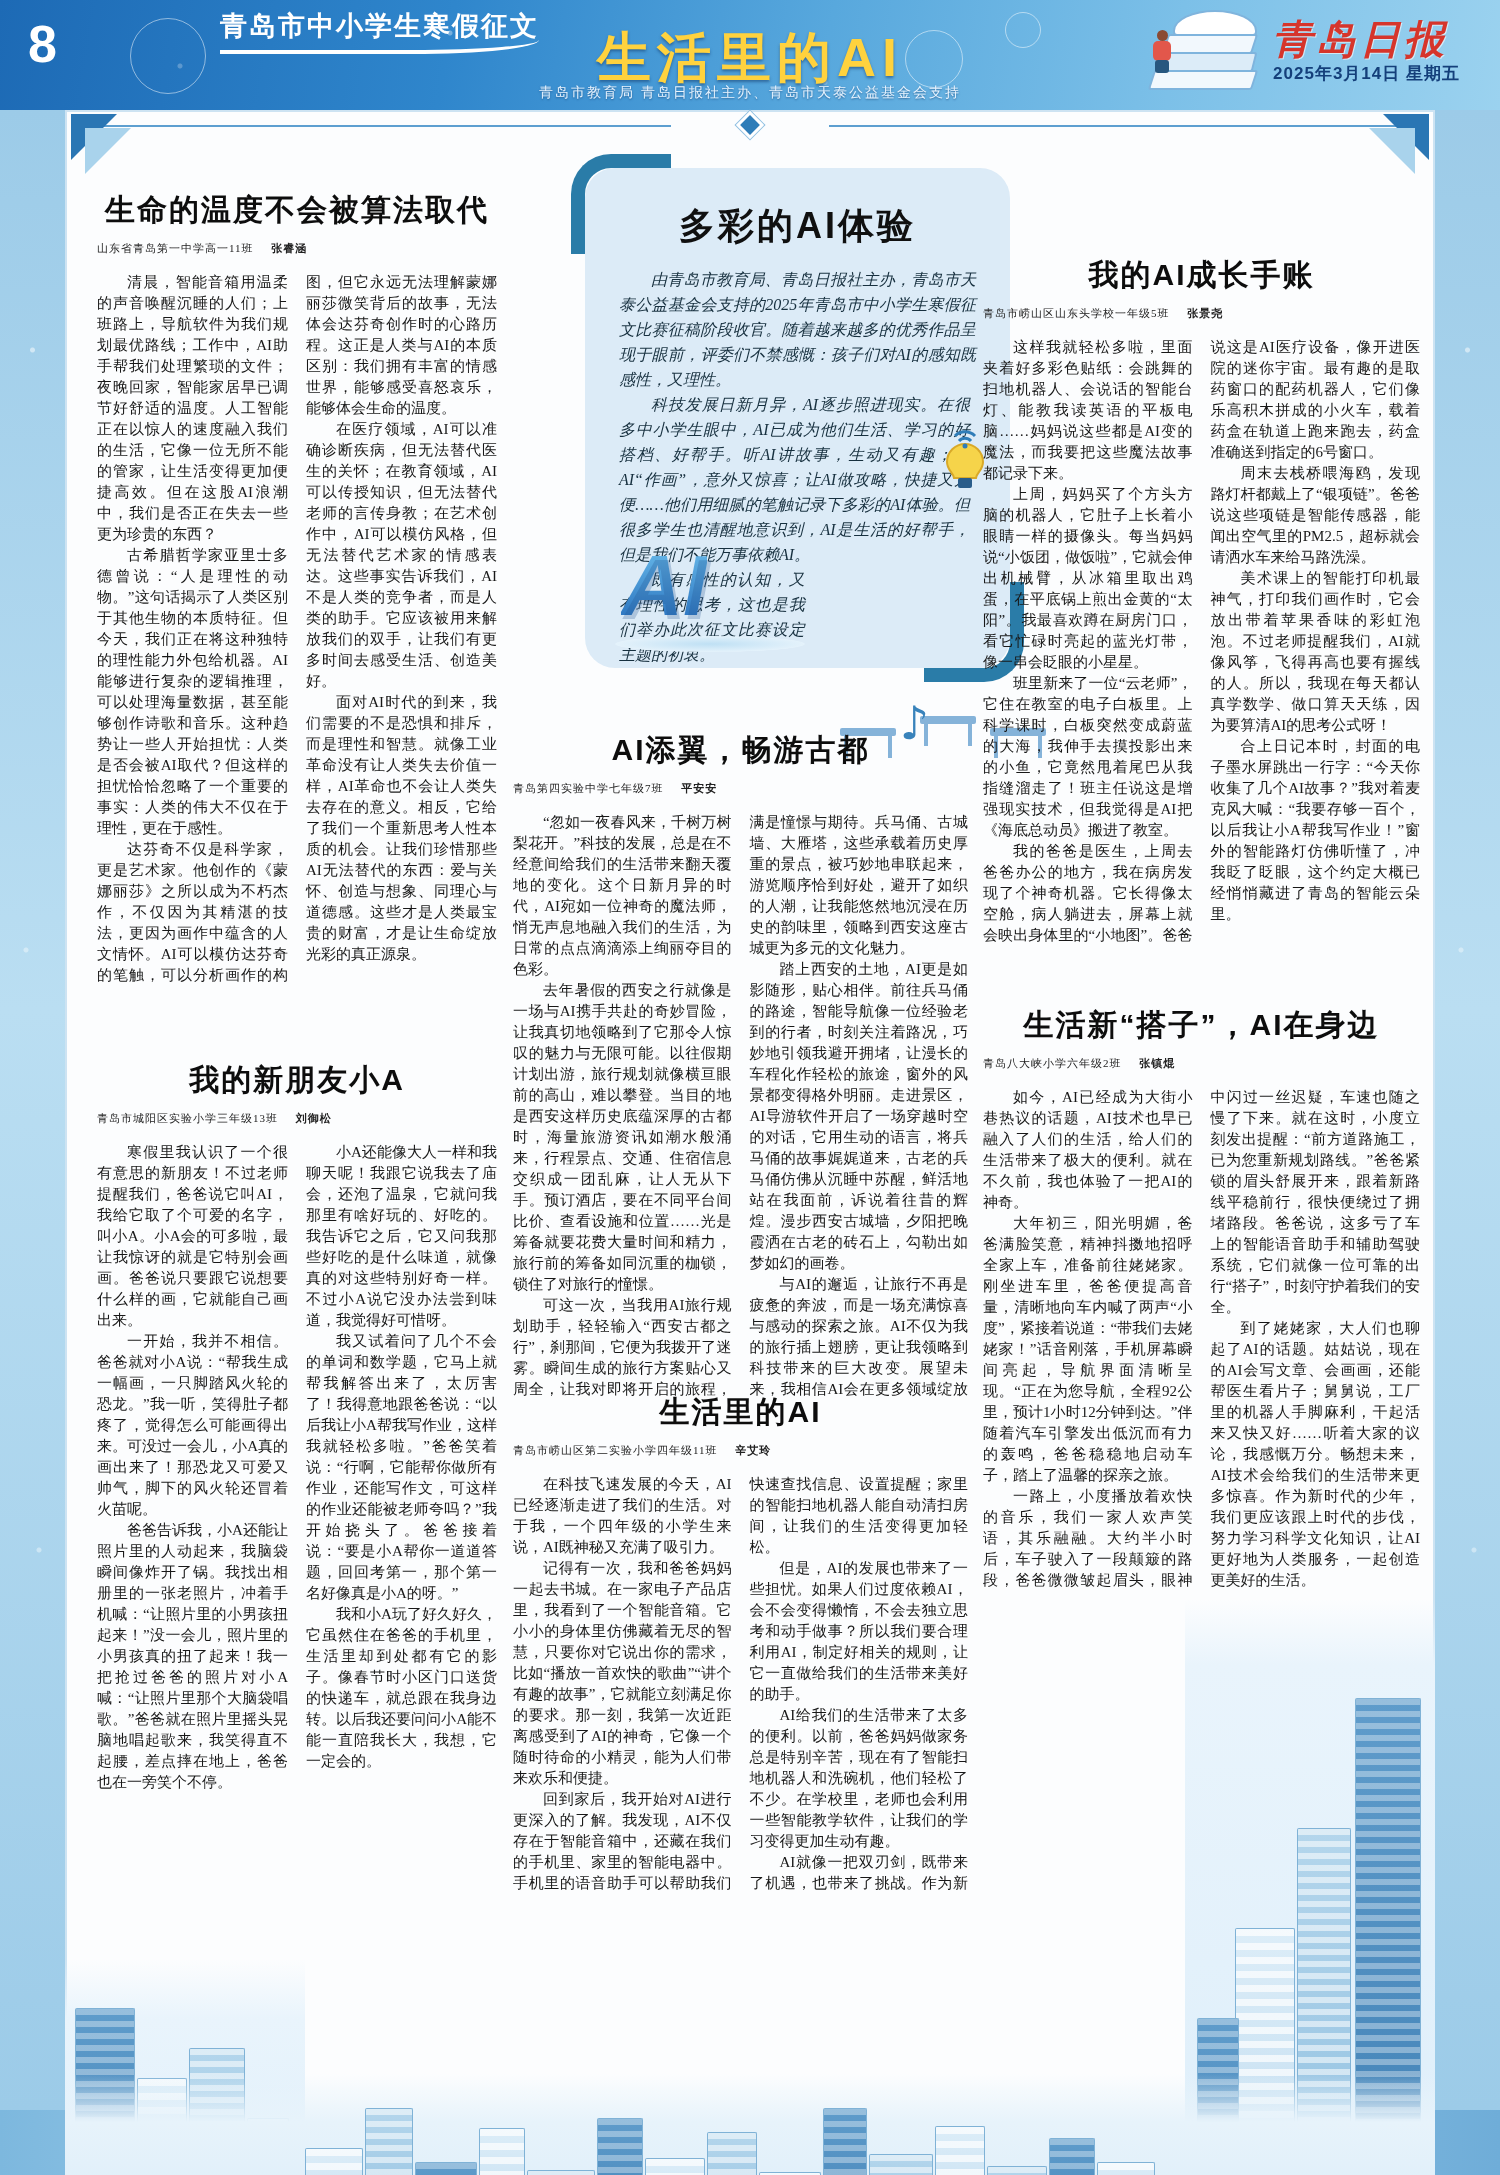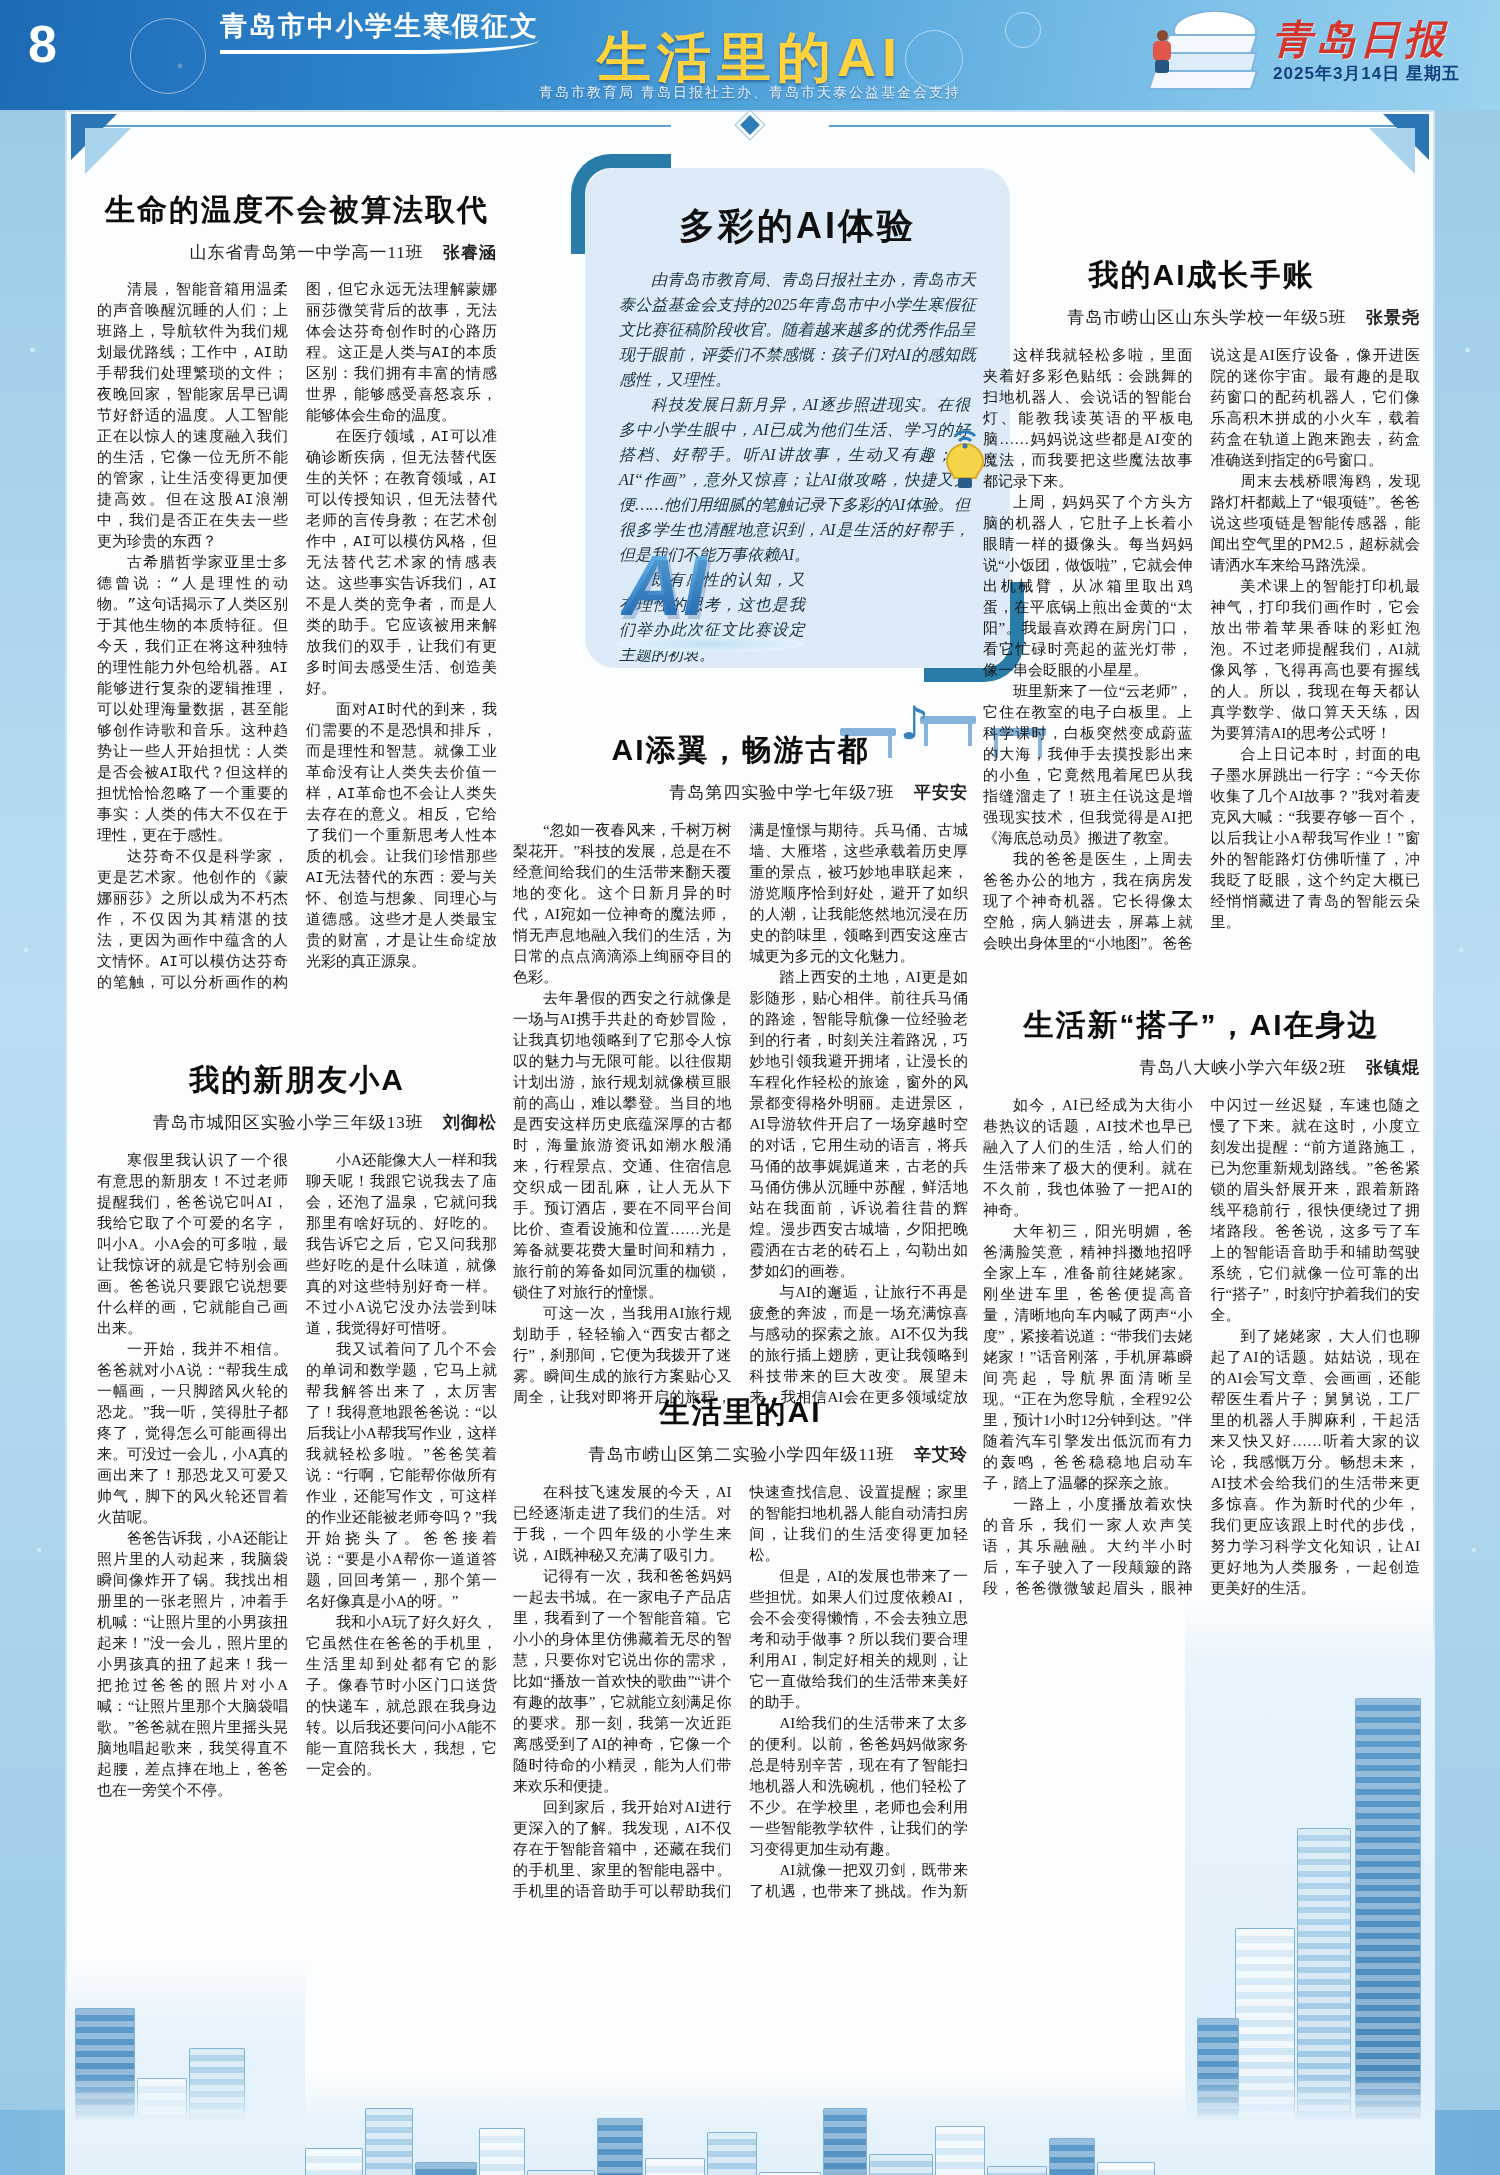--- a/index.html
+++ b/index.html
@@ -67,21 +67,21 @@
   .corner-dec{position:absolute;top:4px;width:70px;height:54px;}
   .corner-dec span{position:absolute;display:block;}
   .corner-dec .c1{left:0;top:0;width:46px;height:46px;background:#2a76b4;clip-path:polygon(0 0,100% 0,0 100%);}
   .corner-dec .c2{left:14px;top:14px;width:46px;height:46px;background:#a9d3ec;clip-path:polygon(0 0,100% 0,0 100%);}
   .corner-dec.tr{right:6px;transform:scaleX(-1);} .corner-dec.tl{left:6px;}
 
   
   .article{position:absolute;}
   .art-title{font-family:"Liberation Sans",sans-serif;font-weight:bold;color:#0d0d0d;
     text-align:center;font-size:30px;letter-spacing:2px;margin:0 0 10px 0;}
-  .byline{text-align:right;font-size:17px;color:#222;margin-bottom:16px;letter-spacing:1px;}
+  .byline{text-align:left;font-size:11px;color:#222;margin-bottom:16px;letter-spacing:1px;}
   .byline .author{font-weight:bold;margin-left:14px;}
   .art-body{column-count:2;column-gap:18px;font-size:15px;line-height:21px;color:#181818;
     text-align:justify;overflow:hidden;}
   .art-body p{margin:0;text-indent:2em;}
 
   
   .edit-box{position:absolute;left:520px;top:58px;width:425px;height:500px;background:#dcebf7;
     border-radius:30px;}
   .edit-box .bracket{position:absolute;width:86px;height:86px;border:14px solid #2a7ca8;}
   .edit-box .br-tl{left:-14px;top:-14px;border-right:none;border-bottom:none;border-radius:40px 0 0 0;}
@@ -173,21 +173,21 @@
         <span class="c1"></span>
         <span class="c2"></span>
       </div>
 
     <article class="article" style="left:32px;top:80px;width:400px;height:870px;">
       <h2 class="art-title">生命的温度不会被算法取代</h2>
       <div class="byline">
         <span>山东省青岛第一中学高一11班</span>
         <span class="author">张睿涵</span>
       </div>
-      <div class="art-body" style="height:720px;font-family:Liberation Mono, monospace;">
+      <div class="art-body" style="height:720px;">
           <p>清晨，智能音箱用温柔的声音唤醒沉睡的人们；上班路上，导航软件为我们规划最优路线；工作中，AI助手帮我们处理繁琐的文件；夜晚回家，智能家居早已调节好舒适的温度。人工智能正在以惊人的速度融入我们的生活，它像一位无所不能的管家，让生活变得更加便捷高效。但在这股AI浪潮中，我们是否正在失去一些更为珍贵的东西？</p>
           <p>古希腊哲学家亚里士多德曾说：“人是理性的动物。”这句话揭示了人类区别于其他生物的本质特征。但今天，我们正在将这种独特的理性能力外包给机器。AI能够进行复杂的逻辑推理，可以处理海量数据，甚至能够创作诗歌和音乐。这种趋势让一些人开始担忧：人类是否会被AI取代？但这样的担忧恰恰忽略了一个重要的事实：人类的伟大不仅在于理性，更在于感性。</p>
           <p>达芬奇不仅是科学家，更是艺术家。他创作的《蒙娜丽莎》之所以成为不朽杰作，不仅因为其精湛的技法，更因为画作中蕴含的人文情怀。AI可以模仿达芬奇的笔触，可以分析画作的构图，但它永远无法理解蒙娜丽莎微笑背后的故事，无法体会达芬奇创作时的心路历程。这正是人类与AI的本质区别：我们拥有丰富的情感世界，能够感受喜怒哀乐，能够体会生命的温度。</p>
           <p>在医疗领域，AI可以准确诊断疾病，但无法替代医生的关怀；在教育领域，AI可以传授知识，但无法替代老师的言传身教；在艺术创作中，AI可以模仿风格，但无法替代艺术家的情感表达。这些事实告诉我们，AI不是人类的竞争者，而是人类的助手。它应该被用来解放我们的双手，让我们有更多时间去感受生活、创造美好。</p>
           <p>面对AI时代的到来，我们需要的不是恐惧和排斥，而是理性和智慧。就像工业革命没有让人类失去价值一样，AI革命也不会让人类失去存在的意义。相反，它给了我们一个重新思考人性本质的机会。让我们珍惜那些AI无法替代的东西：爱与关怀、创造与想象、同理心与道德感。这些才是人类最宝贵的财富，才是让生命绽放光彩的真正源泉。</p>
         </div>
     </article>
 
     <section class="edit-box">
       <span class="bracket br-tl"></span>

